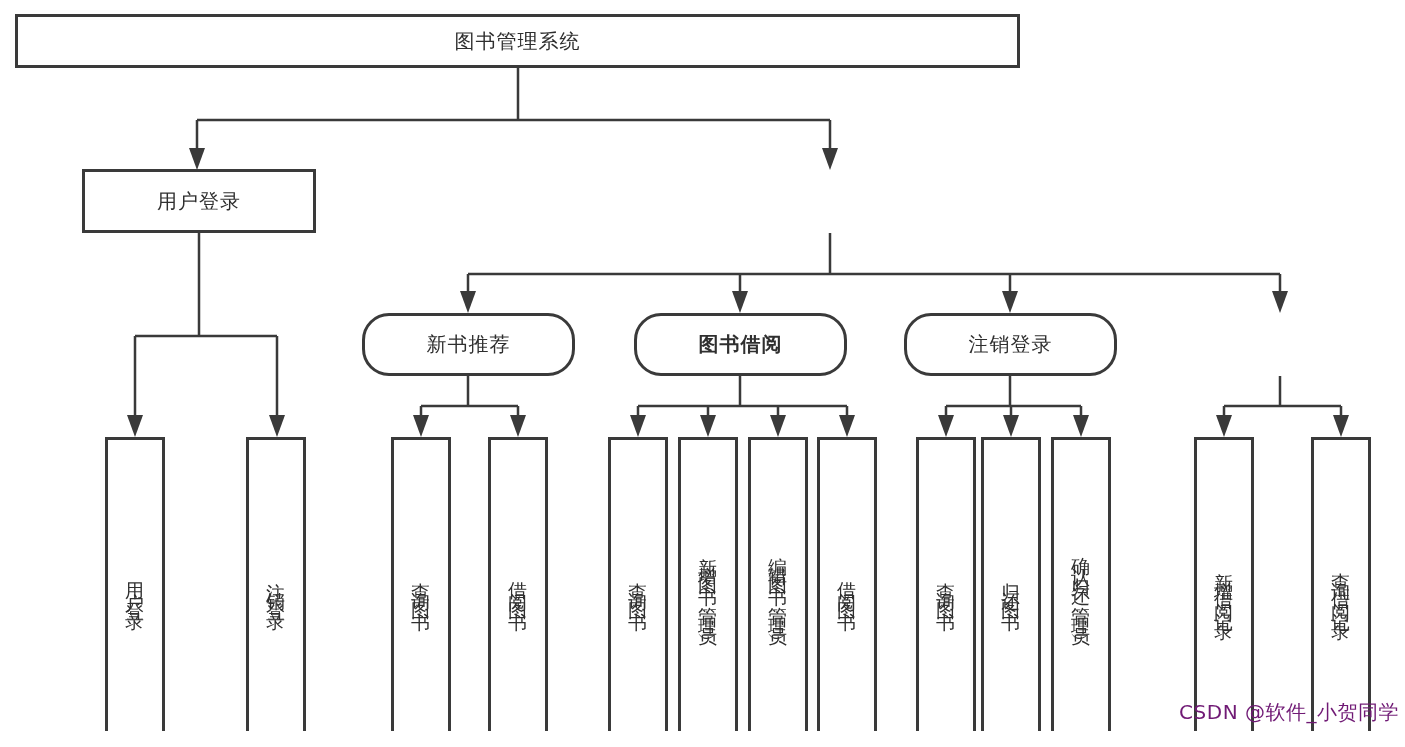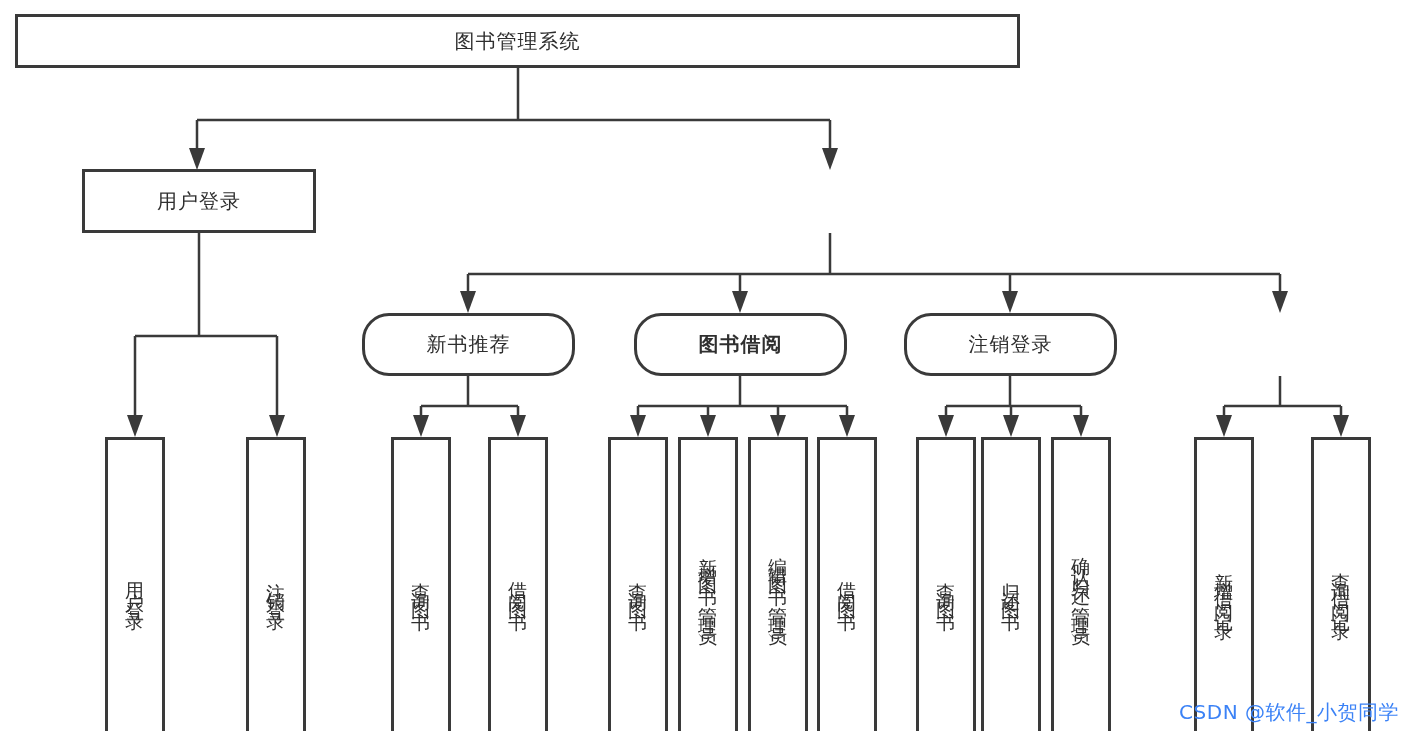--- a/index.html
+++ b/index.html
@@ -51,21 +51,21 @@
     white-space: nowrap;
   }
   .root-node   { left: 15px;  top: 14px;  width: 1005px; height: 54px; }
   .l2          { top: 169px; height: 64px; width: 234px; }
   .l3          { top: 313px; height: 63px; width: 213px; border-radius: 27px; }
   .watermark {
     position: absolute;
     right: 6px;
     bottom: 5px;
     font-size: 20px;
-    color: #3b82f6;
+    color: #701a75;
     letter-spacing: 0.5px;
     white-space: nowrap;
   }
   svg line, svg path { stroke: #3a3a3a; stroke-width: 2.5; fill: none; }
   svg polygon { fill: #3a3a3a; stroke: none; }
 </style>
 </head>
 <body>
 
 <div class="canvas">

